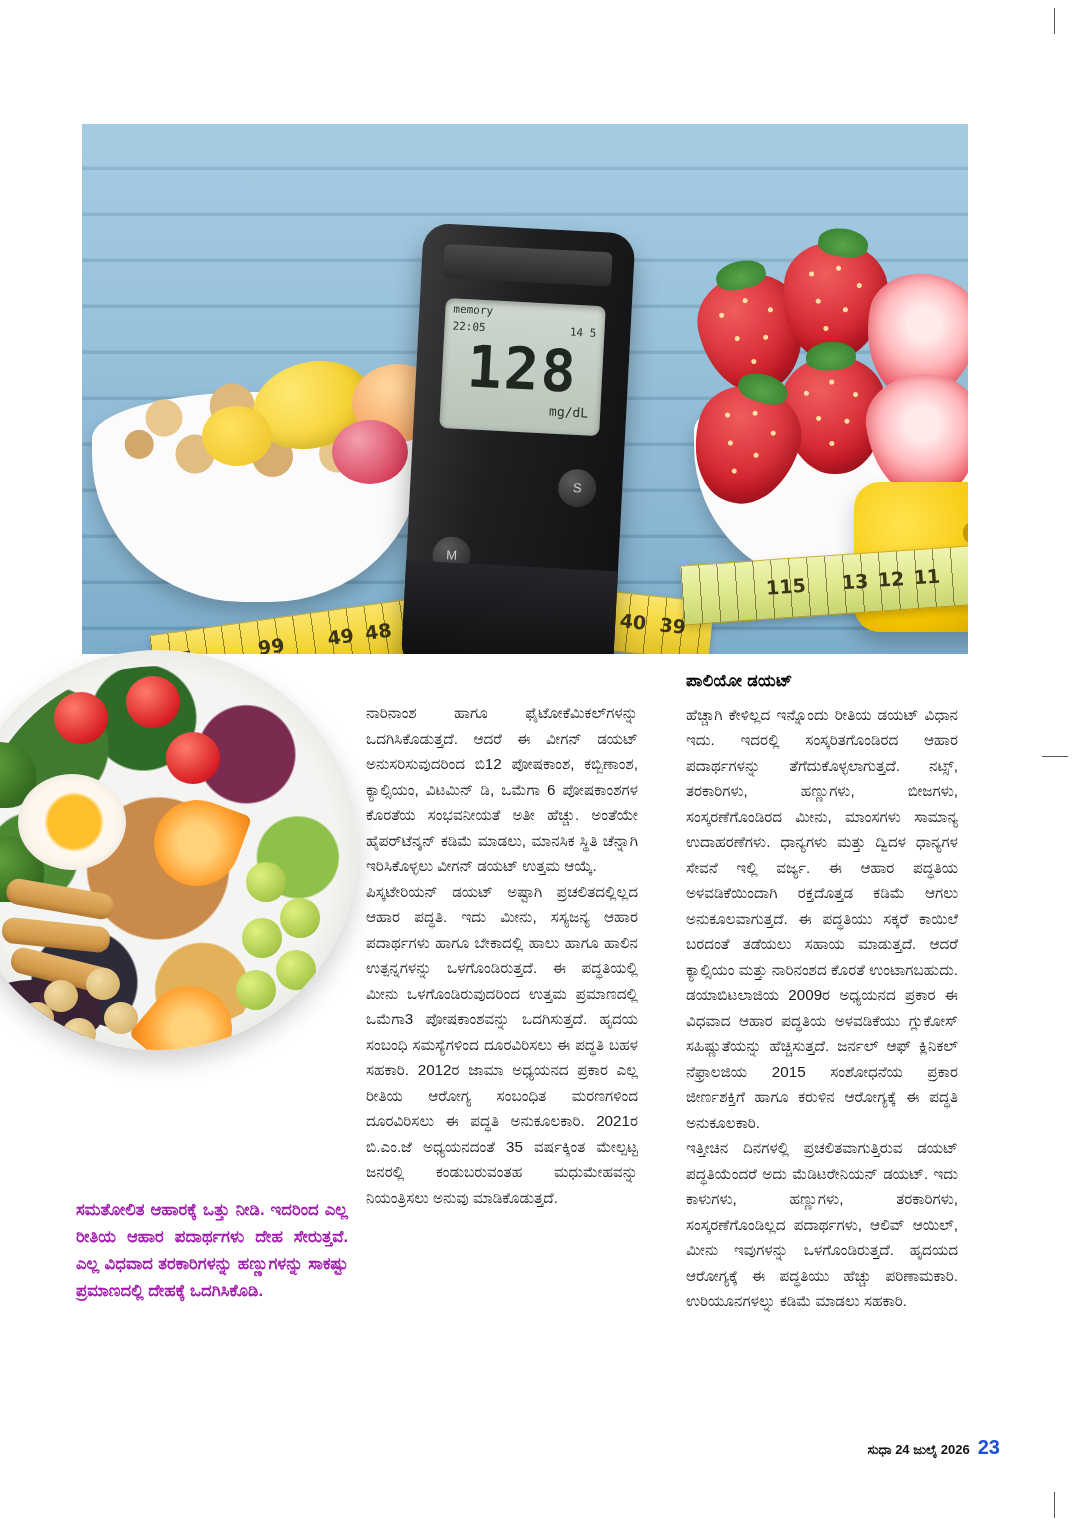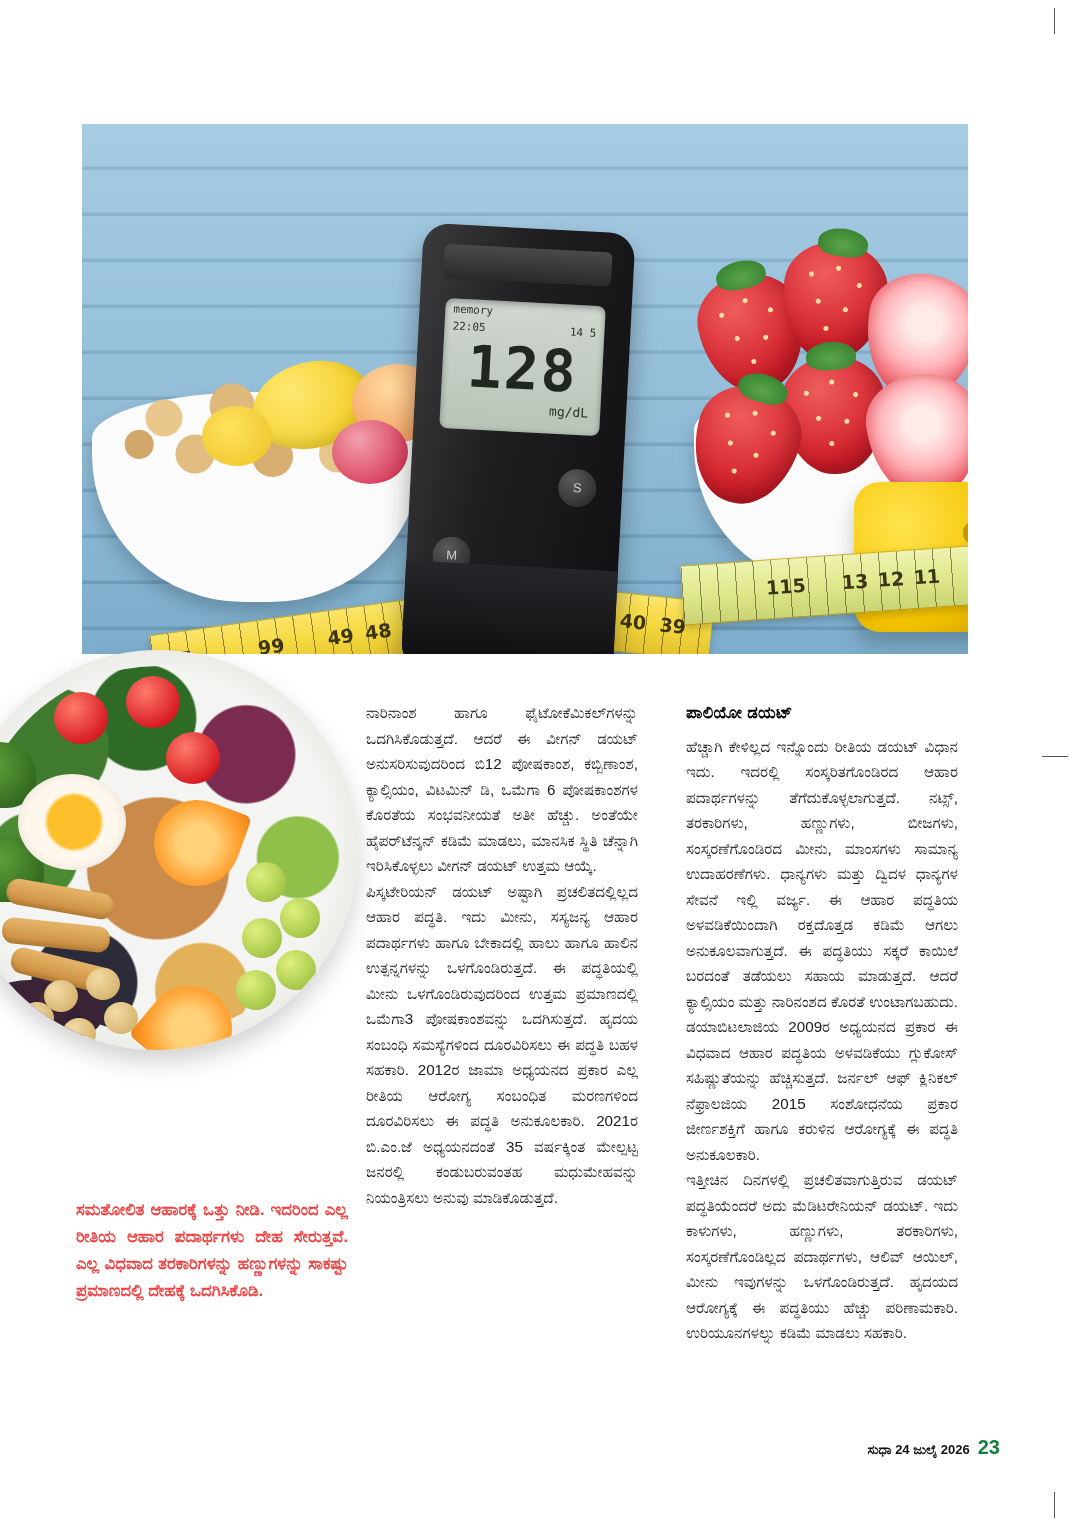--- a/index.html
+++ b/index.html
@@ -314,62 +314,62 @@
       radial-gradient(circle at 75% 55%, #342032 0 8px, transparent 9px),
       radial-gradient(circle at 40% 70%, #402638 0 8px, transparent 9px);
     background-color: #3a2334;
   }
 
   
   .caption {
     position: absolute;
     left: 76px; top: 1196px;
     width: 272px;
-    color: #ef4444;
+    color: #a21caf;
     font-family: "Liberation Sans", sans-serif;
     font-size: 16.5px;
     line-height: 27px;
     font-weight: bold;
     text-align: justify;
   }
 
   
   .col {
     position: absolute;
     width: 272px;
     font-family: "Liberation Sans", sans-serif;
     font-size: 15.2px;
     line-height: 25.5px;
     color: #1a1a1a;
     text-align: justify;
   }
   .col p { margin: 0 0 0 0; }
   .col2 { left: 366px; top: 700px; }
-  .col3 { left: 686px; top: 700px; }
+  .col3 { left: 686px; top: 668px; }
   .sub {
     font-weight: bold;
     font-size: 16.5px;
     color: #000;
     margin: 16px 0 8px 0;
     letter-spacing: 0.3px;
     text-align: left;
   }
   .col3 .sub:first-child { margin-top: 0; }
 
   
   .footer {
     position: absolute;
     right: 78px; bottom: 66px;
     display: flex;
     align-items: baseline;
     gap: 8px;
     font-family: "Liberation Sans", sans-serif;
   }
   .footer .txt { font-size: 13px; font-weight: bold; color: #111; }
-  .footer .pg { font-size: 20px; font-weight: bold; color: #15803d; }
+  .footer .pg { font-size: 20px; font-weight: bold; color: #1d4ed8; }
 </style>
 </head>
 <body>
 
 <div class="page">
 
   <div class="crop v" style="left:1054px; top:8px;"></div>
   <div class="crop v" style="left:1054px; top:1492px;"></div>
   <div class="crop h" style="left:1042px; top:756px;"></div>
 

